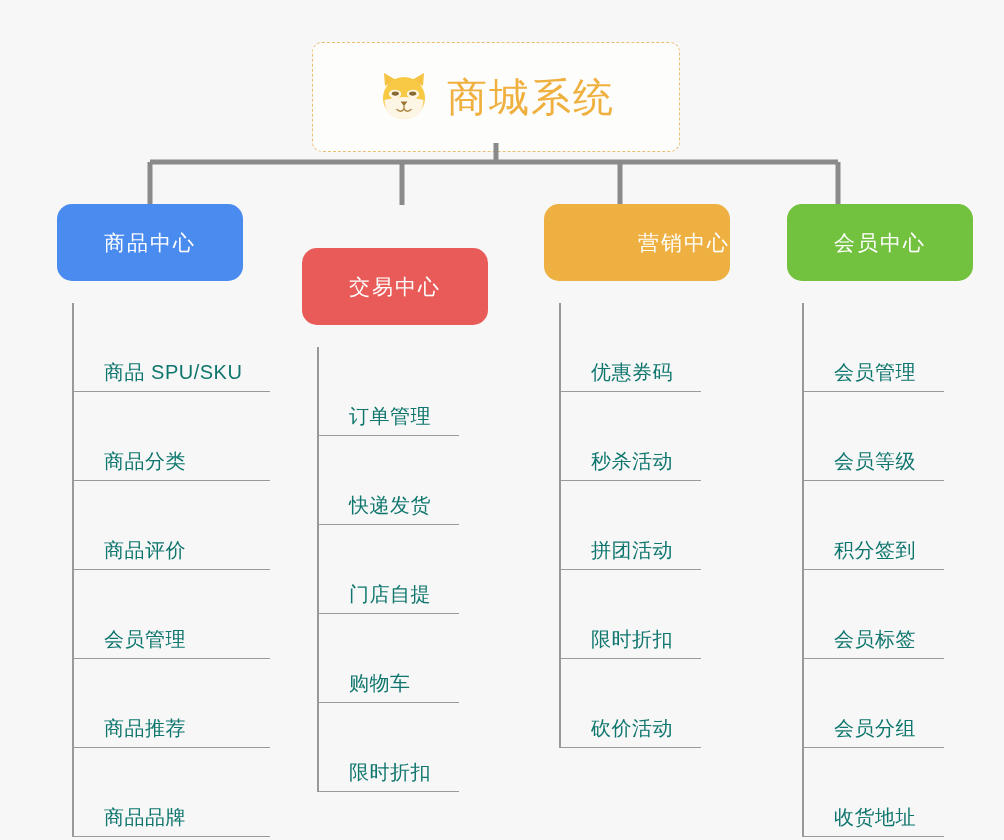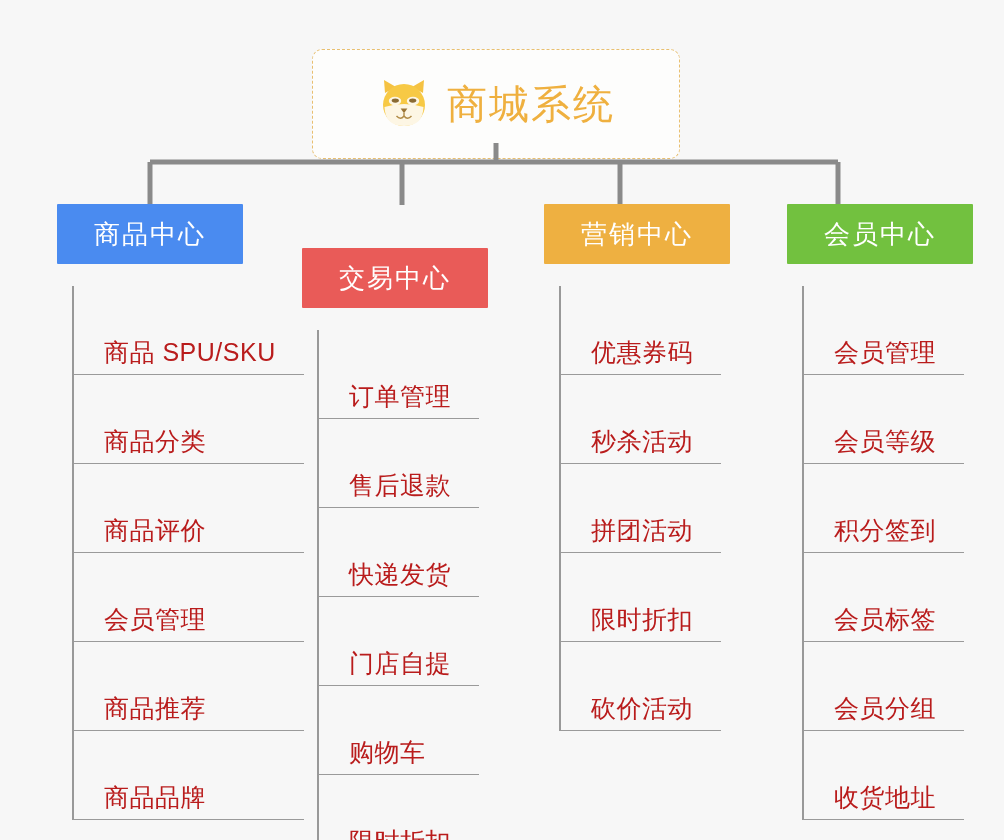--- a/index.html
+++ b/index.html
@@ -16,21 +16,21 @@
     position: relative;
     width: 1004px;
     height: 840px;
     background: #f7f7f7;
   }
 
   
   .root-node {
     position: absolute;
     left: 312px;
-    top: 49px;
+    top: 42px;
     width: 368px;
     height: 110px;
     background: #fdfdfc;
     border: 1px dashed #e8bf70;
     border-radius: 10px;
     display: flex;
     align-items: center;
     justify-content: center;
     gap: 16px;
   }
@@ -76,34 +76,34 @@
     flex-direction: column;
     align-items: flex-start;
     padding-left: 57px;
     position: relative;
   }
   .column.c2 { padding-left: 51px; }
   .column.c3 { padding-left: 42px; }
   .column.c4 { padding-left: 34px; }
 
   .cat-header {
-    height: 60px;
-    border-radius: 1px;
+    height: 77px;
+    border-radius: 15px;
     display: flex;
     align-items: center;
     justify-content: center;
     color: #ffffff;
-    font-size: 26px;
+    font-size: 21px;
     letter-spacing: 2px;
     white-space: nowrap;
     user-select: none;
   }
   .cat-header.blue   { background: #4a8bf0; width: 186px; }
   .cat-header.red    { background: #e95b58; width: 186px; margin-top: 44px; }
-  .cat-header.orange { background: #eeb041; width: 186px; }
+  .cat-header.orange { background: #eeb041; width: 186px; justify-content: flex-end; }
   .cat-header.green  { background: #72c13f; width: 186px; }
 
   
   .leaf-list {
     margin-top: 22px;
     margin-left: 15px;
     border-left: 2px solid #999999;
     display: flex;
     flex-direction: column;
   }
@@ -113,22 +113,22 @@
     display: flex;
     align-items: flex-end;
     border-bottom: 1px solid #9a9a9a;
     padding-left: 30px;
     padding-right: 28px;
     padding-bottom: 8px;
     white-space: nowrap;
   }
 
   .leaf-label {
-    font-size: 25px;
-    color: #b91c1c;
+    font-size: 20px;
+    color: #0f766e;
     line-height: 1.1;
     letter-spacing: 0.5px;
   }
 </style>
 </head>
 <body>
 
 <div id="canvas">
 
   <div class="root-node">
@@ -202,23 +202,20 @@
 
     <div class="column c2">
       <div class="cat-header red">
         <span>交易中心</span>
       </div>
       <div class="leaf-list">
         <div class="leaf-item">
           <span class="leaf-label">订单管理</span>
         </div>
         <div class="leaf-item">
-          <span class="leaf-label">售后退款</span>
-        </div>
-        <div class="leaf-item">
           <span class="leaf-label">快递发货</span>
         </div>
         <div class="leaf-item">
           <span class="leaf-label">门店自提</span>
         </div>
         <div class="leaf-item">
           <span class="leaf-label">购物车</span>
         </div>
         <div class="leaf-item">
           <span class="leaf-label">限时折扣</span>

